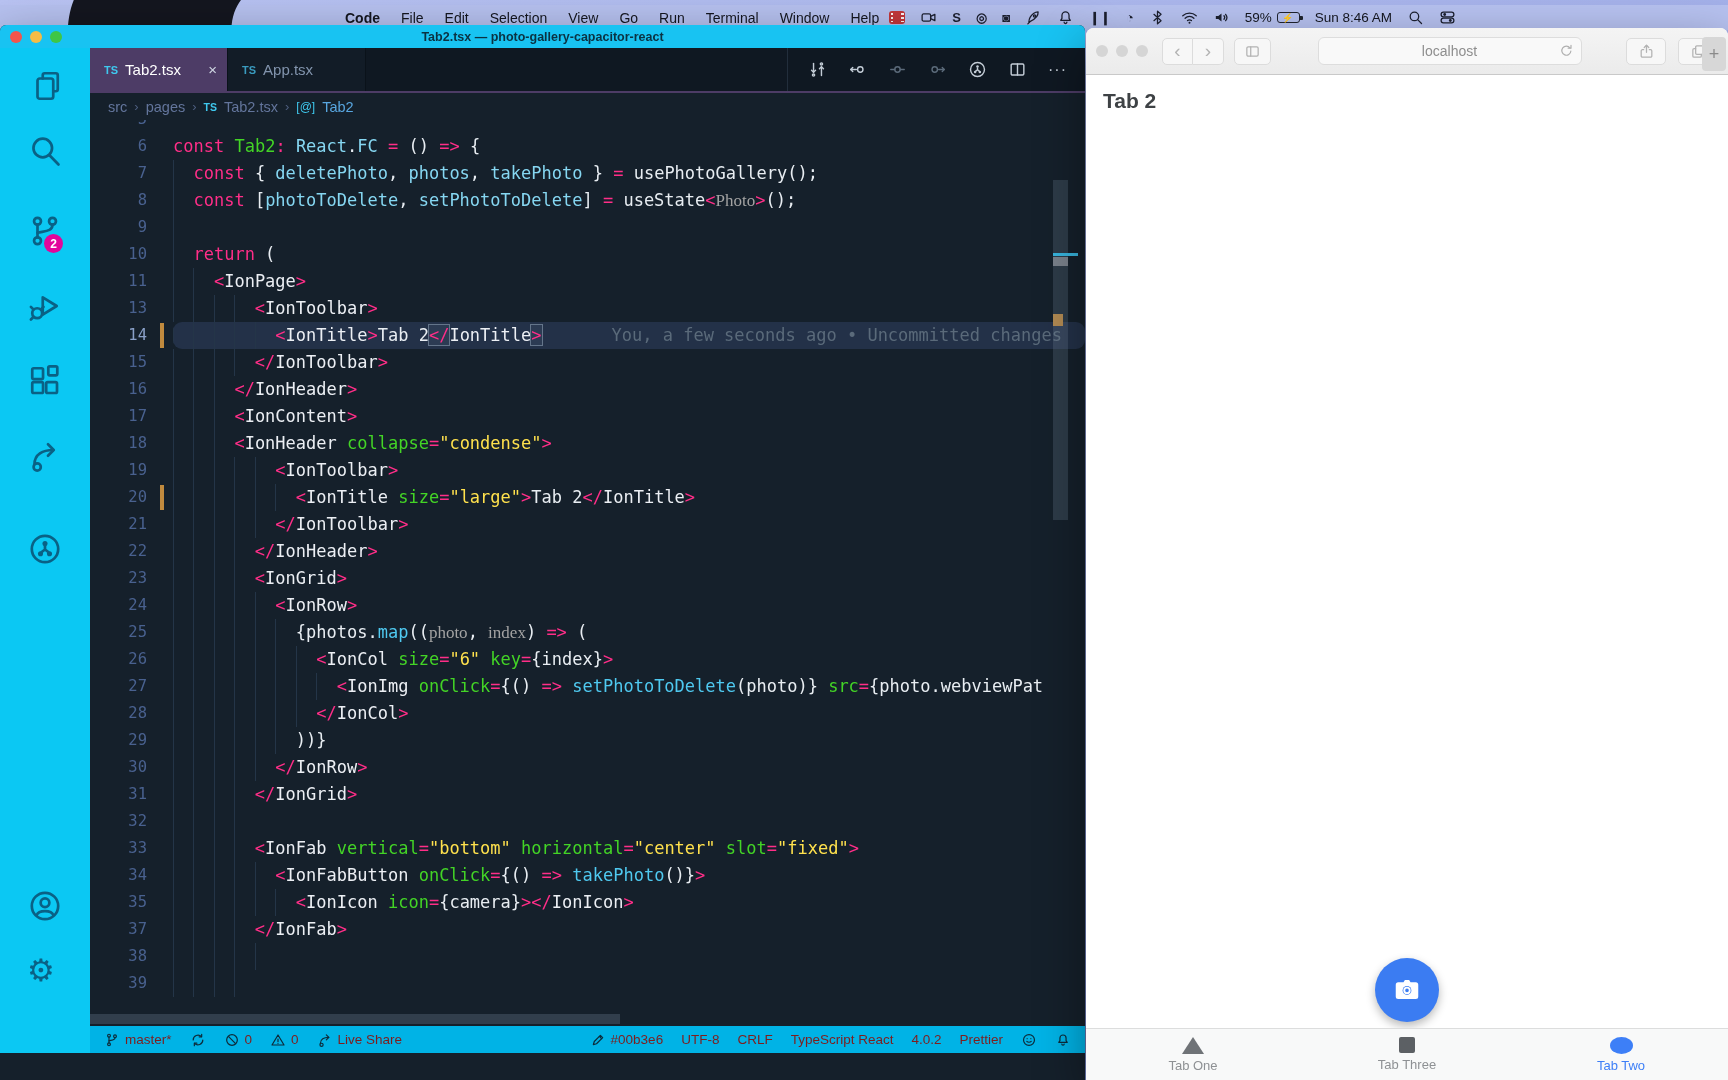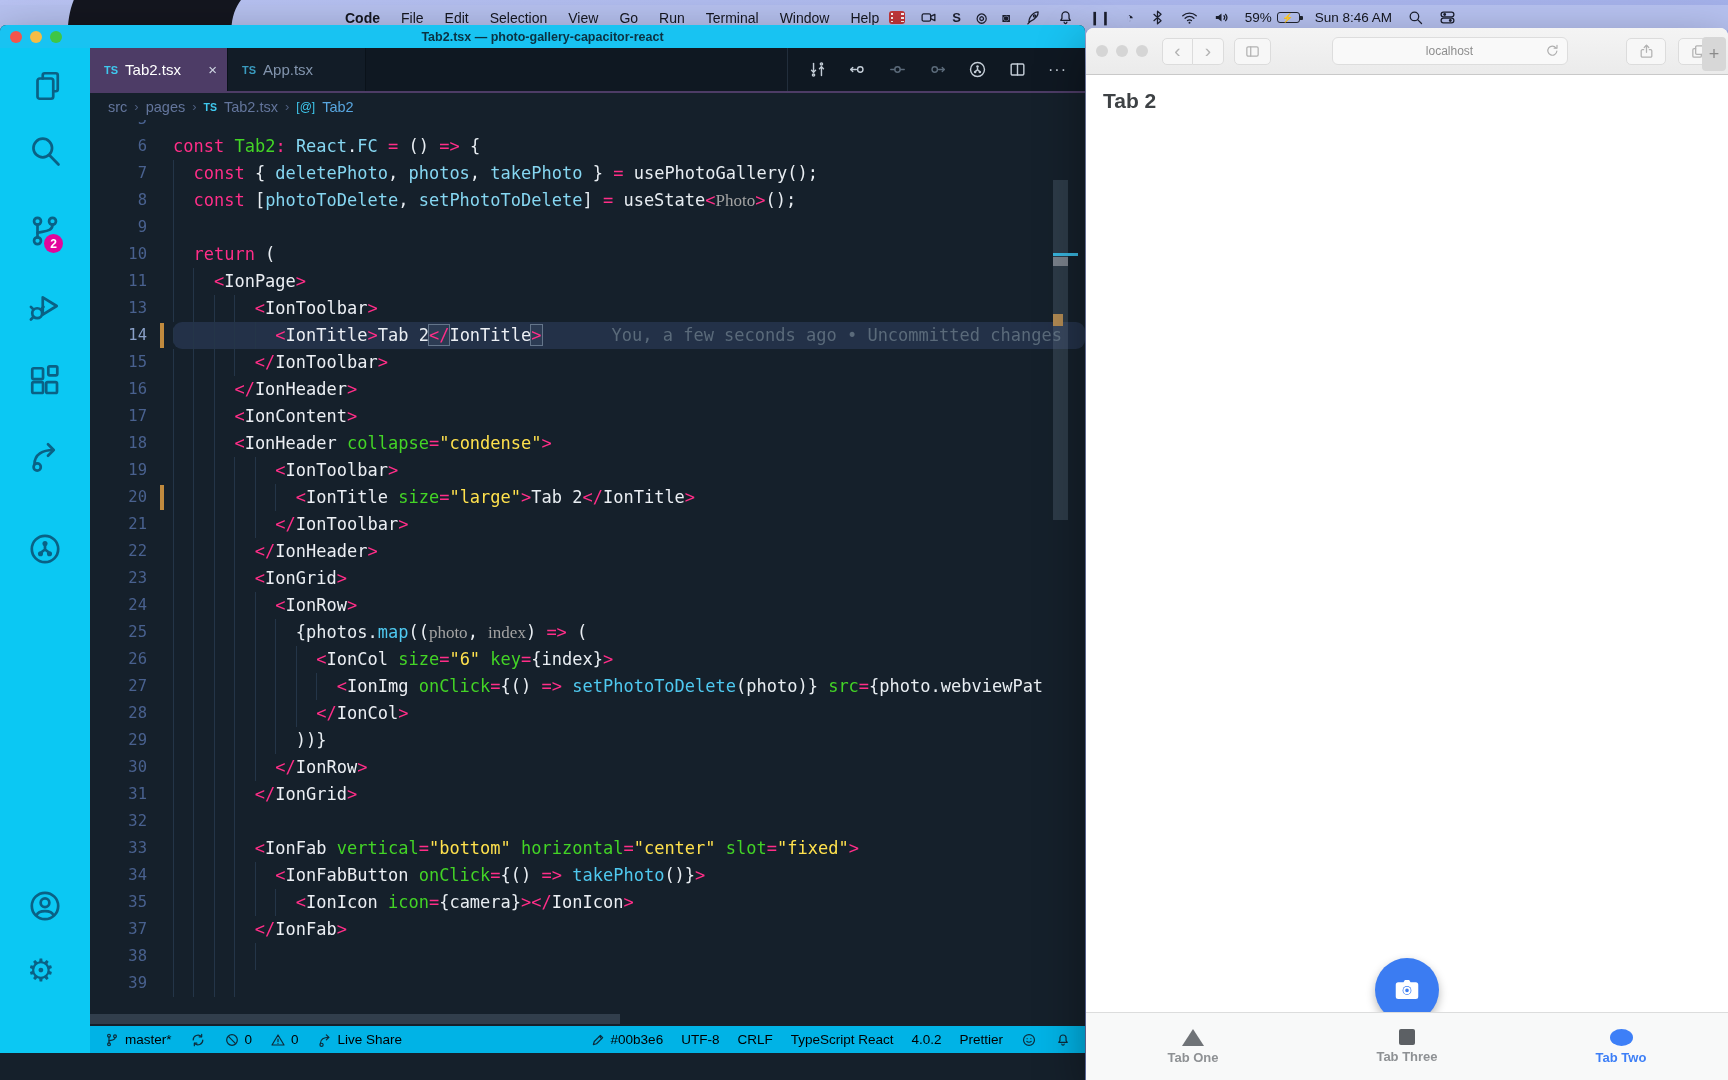--- a/index.html
+++ b/index.html
@@ -72,54 +72,54 @@
   .tok-k{color:#ff2e88;} .tok-g{color:#43d426;} .tok-s{color:#ffe14d;} .tok-w{color:#e8edf2;}
   .tok-t{color:#eceff4;} .tok-v{color:#86d7f2;} .tok-f{color:#4fc9f0;} .tok-o{color:#a3a3a3;font-family:Liberation Serif, serif;}
   .tok-km{color:#ff2e88;box-shadow:0 0 0 1px #64758a;background:rgba(100,120,150,.15);}
   .tok-gh{color:#5a6a7a;margin-left:70px;}
   #v-scrollbar{position:absolute;right:17px;top:60px;width:15px;height:340px;background:rgba(121,139,161,.25);}
   .ruler-mark{position:absolute;}
   #h-scrollbar{position:absolute;left:0;bottom:2px;width:530px;height:10px;background:rgba(121,139,161,.28);}
 
   
   #vs-statusbar{height:27px;display:flex;align-items:center;justify-content:space-between;
-    color:#000000;font-size:13.5px;padding:0 14px;}
+    color:#7f1d1d;font-size:13.5px;padding:0 14px;}
   .sb-group{display:flex;align-items:center;gap:18px;}
   .sb-item{display:flex;align-items:center;gap:5px;white-space:nowrap;}
   .sb-item .icon{width:16px;height:16px;color:#0d2b3a;}
 
   
   #safari{position:absolute;left:1086px;top:28px;width:642px;height:1052px;background:#fff;
     border-radius:8px 8px 0 0;box-shadow:0 18px 50px rgba(0,0,0,.4);overflow:hidden;}
   #saf-toolbar{height:47px;background:linear-gradient(#f4f4f4,#ebebeb);border-bottom:1px solid #c9c9c9;
     display:flex;align-items:center;position:relative;padding:0 10px;}
   #saf-traffic{display:flex;gap:8px;margin-right:14px;}
   #saf-traffic .tl{background:#d5d5d5;}
   .saf-btn{height:27px;border:1px solid #dcdcdc;background:#f7f7f7;border-radius:5px;display:flex;
     align-items:center;justify-content:center;color:#b3b3b3;}
   #nav-group{display:flex;margin-right:10px;}
   #nav-group .saf-btn{width:31px;font-size:19px;}
   #nav-group .saf-btn:first-child{border-radius:5px 0 0 5px;}
   #nav-group .saf-btn:last-child{border-radius:0 5px 5px 0;border-left:none;}
   #sidebar-btn{width:37px;margin-right:22px;}
   #sidebar-btn .icon,#share-btn .icon,#tabs-btn .icon{width:17px;height:17px;}
-  #url-field{width:236px;height:28px;background:#f9f9f9;border:1px solid #ddd;border-radius:6px;
+  #url-field{width:264px;height:28px;background:#f9f9f9;border:1px solid #ddd;border-radius:6px;
     margin:0 auto;display:flex;align-items:center;justify-content:center;position:relative;
-    color:#8e8e8e;font-size:12px;}
+    color:#8e8e8e;font-size:14px;}
   #url-reload{position:absolute;right:7px;top:5px;width:16px;height:16px;color:#b0b0b0;}
   #share-btn{width:40px;margin-left:20px;}
   #tabs-btn{width:40px;margin-left:12px;}
   #newtab-btn{position:absolute;right:2px;top:9px;width:24px;height:34px;background:#d7d7d7;
     border-radius:4px;display:flex;align-items:center;justify-content:center;color:#8a8a8a;font-size:18px;}
   #page-title{padding:14px 0 0 17px;font-size:21px;font-weight:bold;color:#3e4245;}
   #fab{position:absolute;left:289px;top:930px;width:64px;height:64px;border-radius:50%;
     display:flex;align-items:center;justify-content:center;box-shadow:0 4px 10px rgba(0,0,0,.28);}
   #fab .icon{width:30px;height:30px;}
-  #ion-tabbar{position:absolute;left:0;right:0;bottom:0;height:68px;background:#f8f9f9;
-    border-top:1px solid #dcdddd;display:flex;font-weight:bold;}
+  #ion-tabbar{position:absolute;left:0;right:0;bottom:0;height:52px;background:#f8f9f9;
+    border-top:1px solid #dcdddd;display:flex;}
   .ion-tab{flex:1;display:flex;flex-direction:column;align-items:center;justify-content:center;gap:4px;font-size:13px;color:#8e9194;}
   .ion-tab .shape{display:block;}
   .shape-triangle{width:0;height:0;border-left:11px solid transparent;border-right:11px solid transparent;border-bottom:17px solid #6f7377;}
   .shape-ellipse{width:23px;height:17px;border-radius:50%;background:#6f7377;}
   .shape-square{width:16px;height:16px;border-radius:2px;background:#5c6064;}
 </style>
 </head>
 <body>
 
 <div id="menubar" style="background: rgb(182, 193, 239);">

